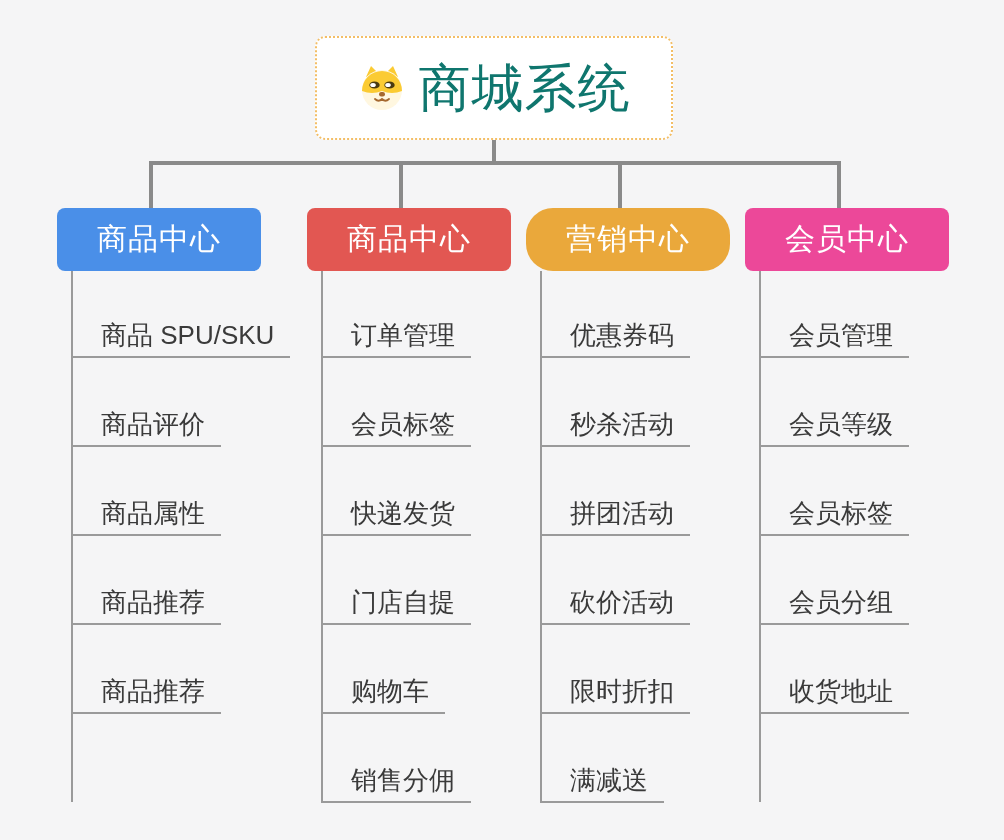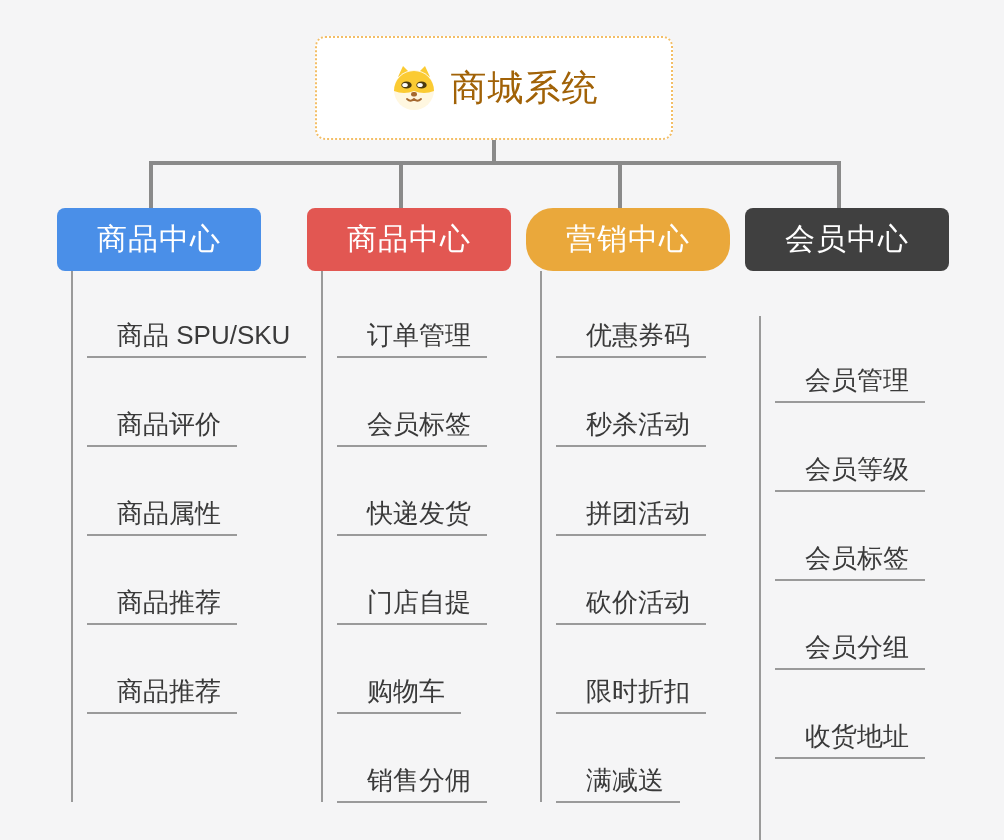--- a/index.html
+++ b/index.html
@@ -10,43 +10,43 @@
     background:#f5f5f6; overflow:hidden;
   }
   
   .root-node {
     position:absolute; left:315px; top:36px; width:358px; height:104px;
     background:#ffffff; border:2px dotted #f3be66; border-radius:10px;
     display:flex; align-items:center; justify-content:center; gap:13px;
     cursor:pointer;
   }
   .root-node .title {
-    font-size:36px; font-weight:500; color:#a16207; letter-spacing:1px;
+    font-size:52px; font-weight:500; color:#0f766e; letter-spacing:1px;
     line-height:1;
   }
   .root-node svg { display:block; }
   
   .connectors { position:absolute; left:0; top:0; pointer-events:none; }
   
   .branch {
     position:absolute; top:208px; width:204px; height:63px;
     border-radius:8px; color:#ffffff; font-size:30px; font-weight:400;
     display:flex; align-items:center; justify-content:center;
     letter-spacing:1px; cursor:pointer;
   }
   .branch-0 { left:57px; }
   .branch-1 { left:307px; }
   .branch-2 { left:526px;border-radius:27px; }
   .branch-3 { left:745px; }
   
-  .col { position:absolute; top:271px;padding-left:16px; }
+  .col { position:absolute; top:271px; }
   .col-0 { left:71px; }
   .col-1 { left:321px; }
   .col-2 { left:540px; }
-  .col-3 { left:759px;margin-top:45px; }
+  .col-3 { left:759px; }
   .trunk {
     position:absolute; left:0; top:0; width:2px; height:531px;
     background:#9a9a9a;
   }
   .row { display:flex; align-items:flex-end; height:89px; }
   .row.first { height:87px; }
   .leaf {
     display:inline-block; border-bottom:2px solid #9a9a9a;
     padding:0 16px 5px 30px; font-size:26px; color:#3a3a3a;
     line-height:1.15; white-space:nowrap; cursor:pointer;
@@ -82,21 +82,21 @@
         <rect x="21" y="28" width="6" height="4.5" rx="2.2" fill="#A5682F"></rect>
         <path d="M17,35 q3.5,3.5 7,0 q3.5,3.5 7,0" stroke="#A5682F" stroke-width="1.8" fill="none" stroke-linecap="round"></path>
       </svg>
     </span>
     <span class="title">商城系统</span>
   </div>
 
   <div class="branch branch-0" style="background: rgb(74, 143, 232);">商品中心</div>
   <div class="branch branch-1" style="background: rgb(226, 87, 82);">商品中心</div>
   <div class="branch branch-2" style="background: rgb(234, 168, 59);">营销中心</div>
-  <div class="branch branch-3" style="background: #404040;">会员中心</div>
+  <div class="branch branch-3" style="background: #ec4899;">会员中心</div>
 
   <div class="col col-0">
     <div class="trunk"></div>
     <div class="row first">
         <span class="leaf">商品 SPU/SKU</span>
       </div>
     <div class="row">
         <span class="leaf">商品评价</span>
       </div>
     <div class="row">

